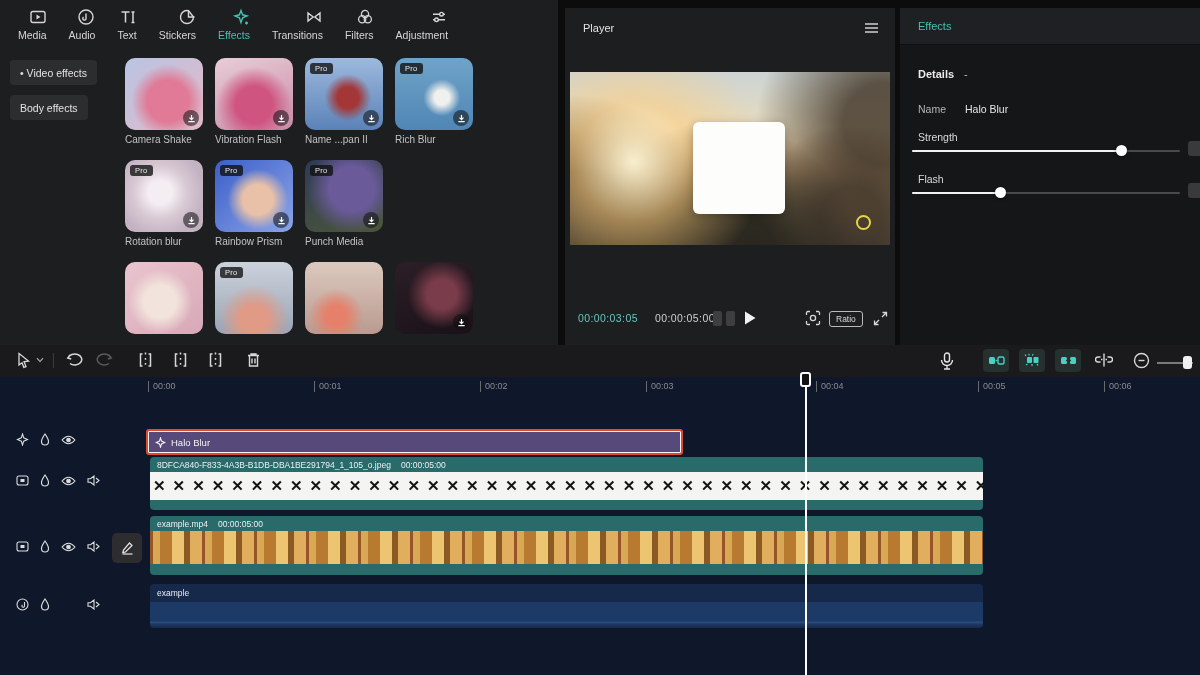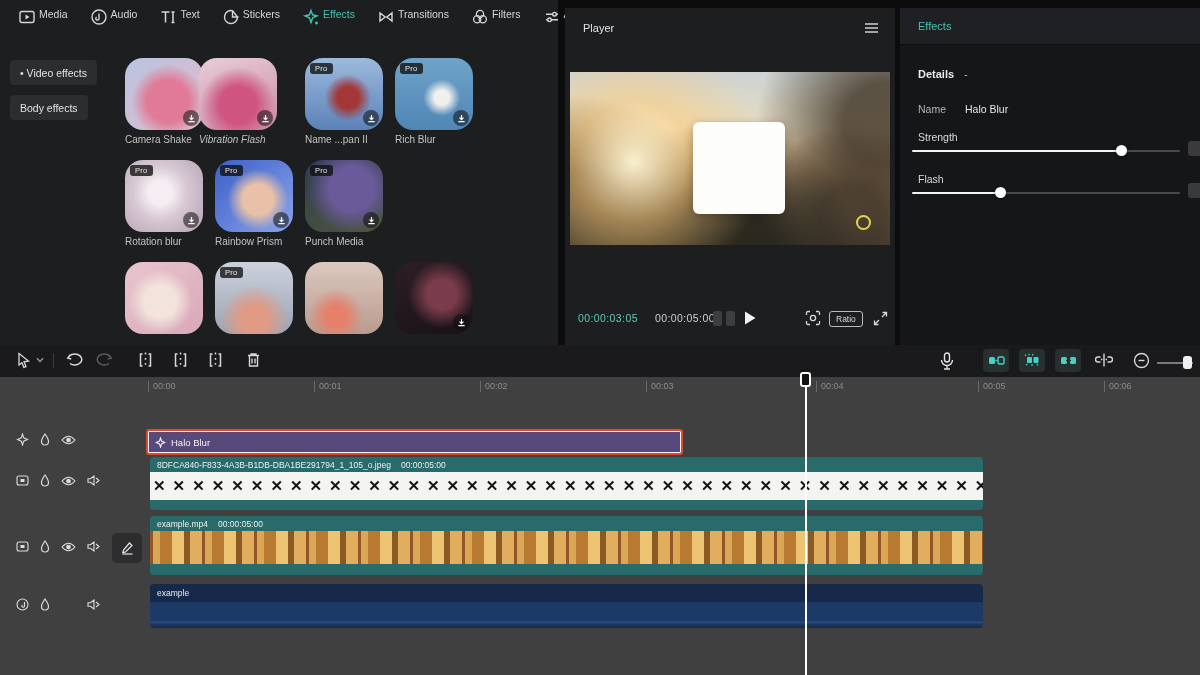--- a/index.html
+++ b/index.html
@@ -5,37 +5,37 @@
   * { margin:0; padding:0; box-sizing:border-box; }
   html,body { width:1200px; height:675px; background:#0c0c0d; overflow:hidden;
     font-family:"Liberation Sans", sans-serif; color:#ddd; }
   .abs { position:absolute; }
   svg { display:block; }
 
   
   #left-panel  { left:0; top:0; width:558px; height:345px; background:#1d1e20; }
   #player-panel{ left:565px; top:8px; width:330px; height:337px; background:#1d1e20; }
   #right-panel { left:900px; top:8px; width:300px; height:337px; background:#141618; }
-  #timeline    { left:0; top:345px; width:1200px; height:330px; background:#404040; }
+  #timeline    { left:0; top:345px; width:1200px; height:330px; background:#0f172a; }
 
   
   #top-nav { left:8px; top:6px; width:545px; height:44px; display:flex; gap:14px; padding-left:6px; }
-  .nav-item { display:flex; align-items:flex-start; gap:3px; padding:2px 4px; cursor:pointer; }
+  .nav-item { display:flex; flex-direction:column; align-items:flex-end; gap:3px; padding:2px 4px; cursor:pointer; }
   .nav-item .lbl { font-size:10.5px; color:#d6d6d6; }
   .nav-item.active .lbl, .nav-item.active svg { color:#45c0b2; stroke:#45c0b2; }
   .nav-ic svg { stroke:#d6d6d6; }
 
   
   .side-btn { position:absolute; left:10px; height:25px; border-radius:4px; background:#2c2d2f;
     font-size:10.5px; color:#e2e2e2; display:flex; align-items:center; padding:12px 10px; cursor:pointer; }
 
   
   #fx-grid { left:122px; top:55px; width:436px; height:290px; overflow:hidden; }
   .fx-cell { position:absolute; width:80px; }
-  .fx-thumb { width:78px; height:72px; border-radius:18px; position:relative; overflow:hidden; }
+  .fx-thumb { width:78px; height:72px; border-radius:10px; position:relative; overflow:hidden; }
   .fx-name { margin-top:4px; font-size:10px; color:#c2c2c2; white-space:nowrap; }
   .pro { position:absolute; left:5px; top:5px; background:rgba(15,15,15,.78); color:#ececec;
     font-size:7.5px; padding:1px 5px; border-radius:3px; letter-spacing:.3px; }
   .dl { position:absolute; right:4px; bottom:4px; width:16px; height:16px; border-radius:50%;
     background:rgba(15,15,15,.55); display:flex; align-items:center; justify-content:center; }
 
   
   #player-title { left:18px; top:14px; font-size:11px; color:#e3e3e3;text-align:center; }
   #player-menu { right:16px; top:14px; }
   #viewport { left:5px; top:64px; width:320px; height:173px; background:
@@ -207,21 +207,21 @@
     <div class="fx-cell" style="left:3px; top:3px;">
       <div class="fx-thumb" style="background: radial-gradient(circle at 55% 60%, rgb(224, 122, 150) 0px, rgb(224, 122, 150) 34%, rgba(224, 122, 150, 0) 60%), linear-gradient(135deg, rgb(185, 196, 226), rgb(227, 185, 200));">
         <span class="dl">
             <svg width="9" height="9" viewBox="0 0 10 10" fill="none" stroke="#fff" stroke-width="1.3">
               <path d="M5 1 v5 M2.8 4 L5 6.2 L7.2 4 M1.5 8.5 h7"></path>
             </svg>
           </span>
       </div>
       <div class="fx-name">Camera Shake</div>
     </div>
-    <div class="fx-cell" style="left:77px; top:3px;font-style:italic;">
+    <div class="fx-cell" style="left:93px; top:3px;">
       <div class="fx-thumb" style="background: radial-gradient(circle at 50% 65%, rgb(207, 84, 128) 0px, rgb(207, 84, 128) 30%, rgba(207, 84, 128, 0) 62%), linear-gradient(160deg, rgb(232, 205, 214), rgb(201, 138, 166));">
         <span class="dl">
             <svg width="9" height="9" viewBox="0 0 10 10" fill="none" stroke="#fff" stroke-width="1.3">
               <path d="M5 1 v5 M2.8 4 L5 6.2 L7.2 4 M1.5 8.5 h7"></path>
             </svg>
           </span>
       </div>
       <div class="fx-name">Vibration Flash</div>
     </div>
     <div class="fx-cell" style="left:183px; top:3px;">

